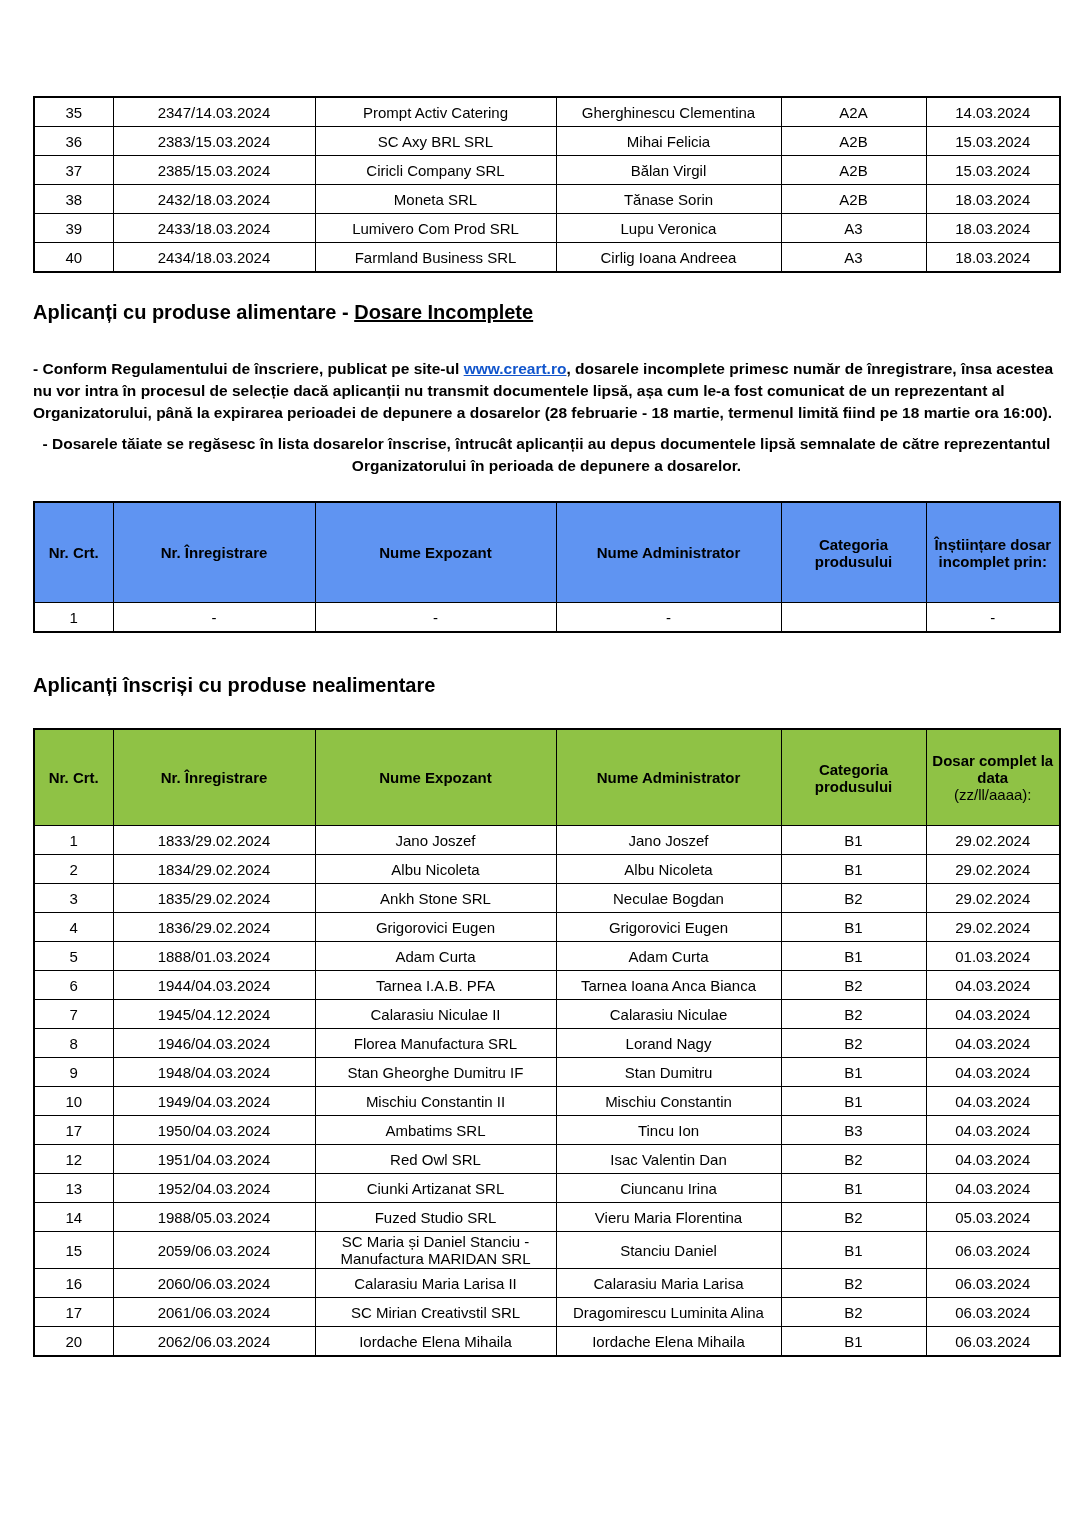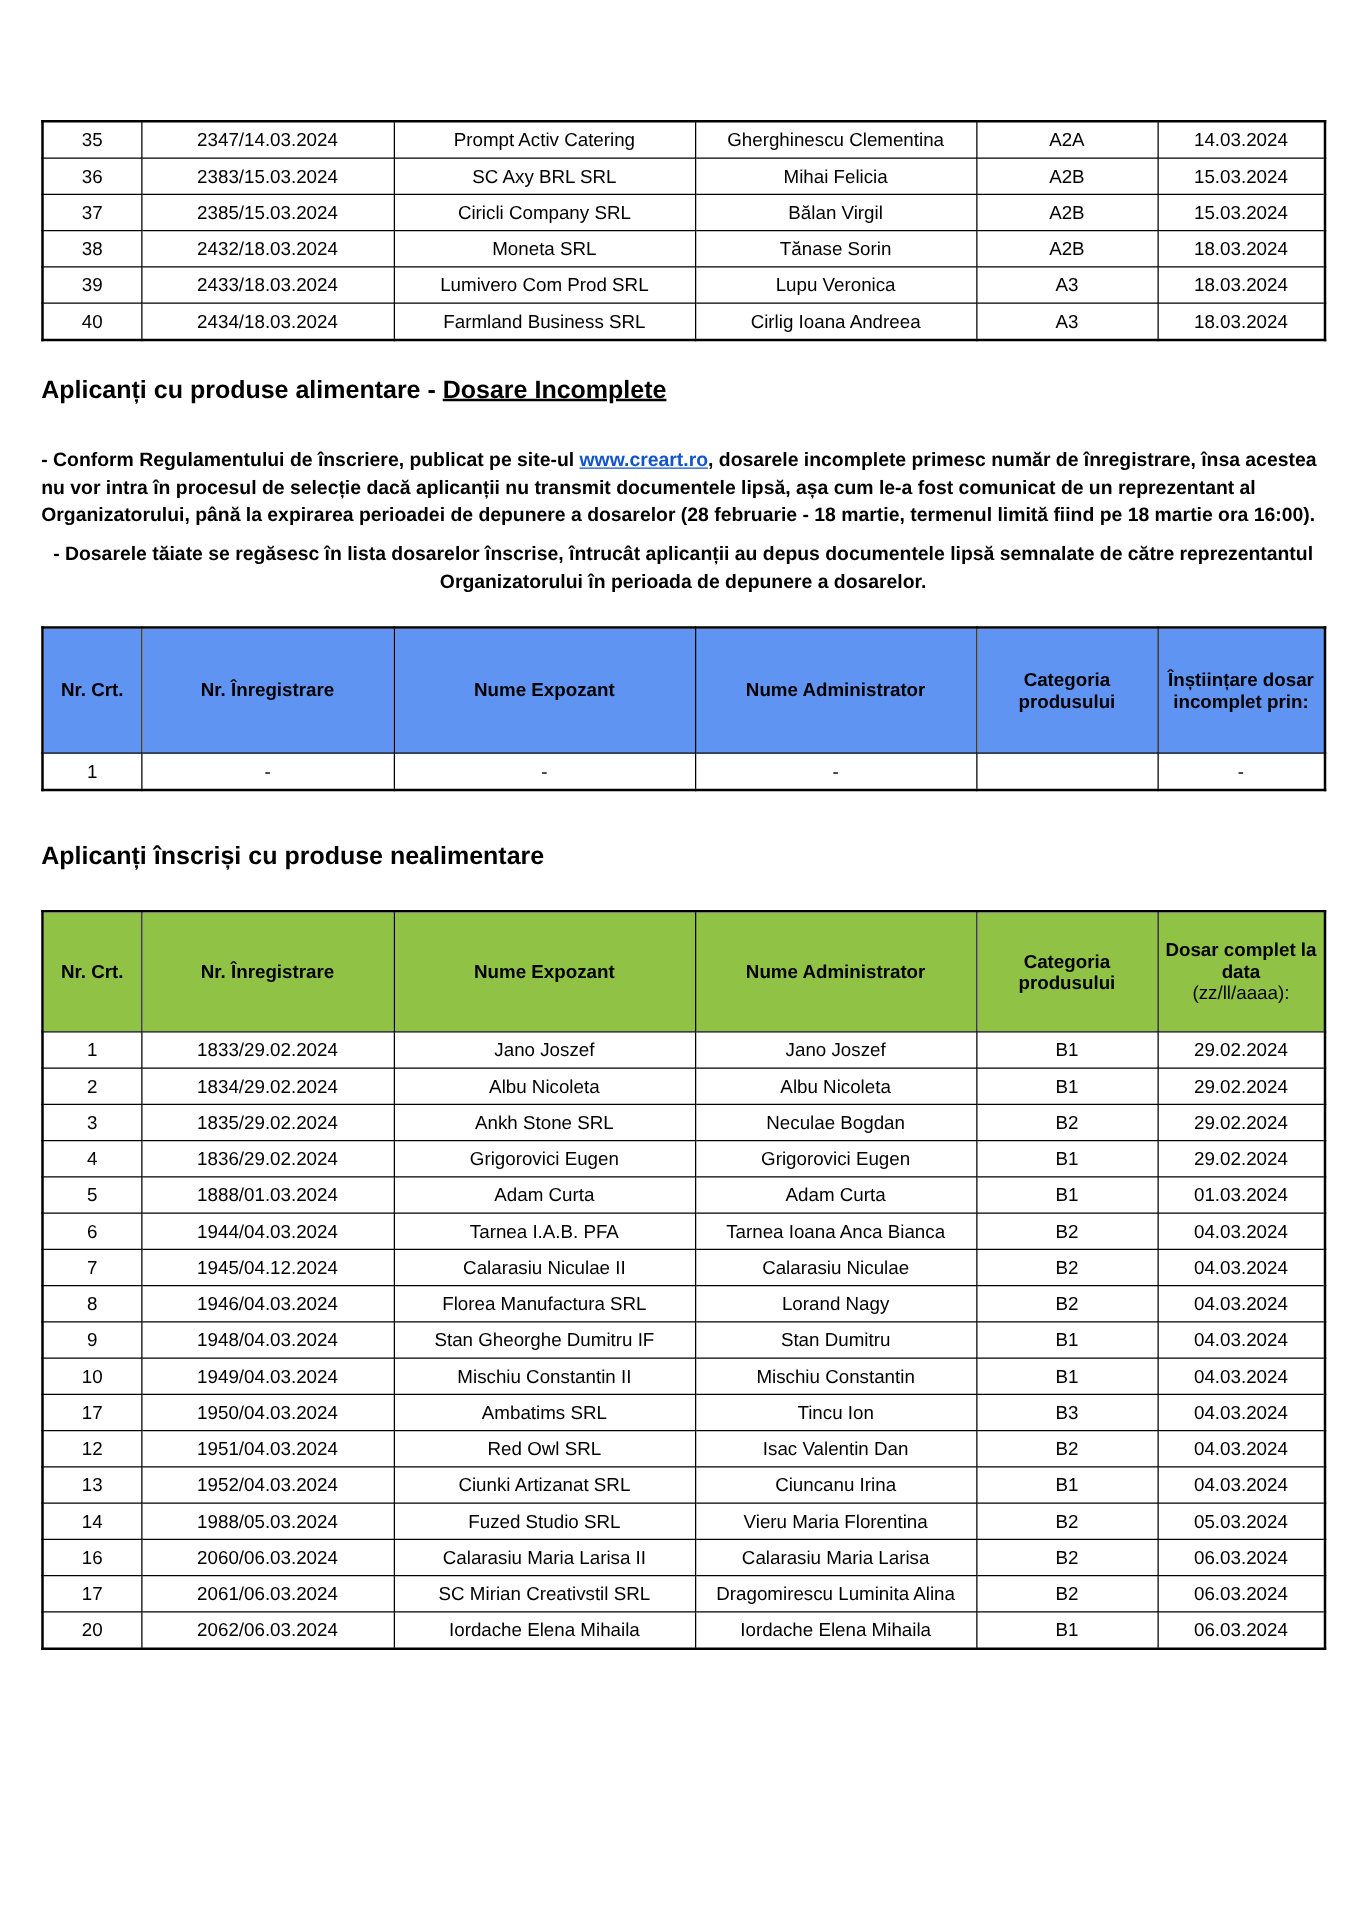--- a/index.html
+++ b/index.html
@@ -295,20 +295,28 @@
         </tr>
         <tr>
           <td>14</td>
           <td>1988/05.03.2024</td>
           <td>Fuzed Studio SRL</td>
           <td>Vieru Maria Florentina</td>
           <td>B2</td>
           <td>05.03.2024</td>
         </tr>
         <tr>
+          <td>15</td>
+          <td>2059/06.03.2024</td>
+          <td>SC Maria și Daniel Stanciu - Manufactura MARIDAN SRL</td>
+          <td>Stanciu Daniel</td>
+          <td>B1</td>
+          <td>06.03.2024</td>
+        </tr>
+        <tr>
           <td>16</td>
           <td>2060/06.03.2024</td>
           <td>Calarasiu Maria Larisa II</td>
           <td>Calarasiu Maria Larisa</td>
           <td>B2</td>
           <td>06.03.2024</td>
         </tr>
         <tr>
           <td>17</td>
           <td>2061/06.03.2024</td>

